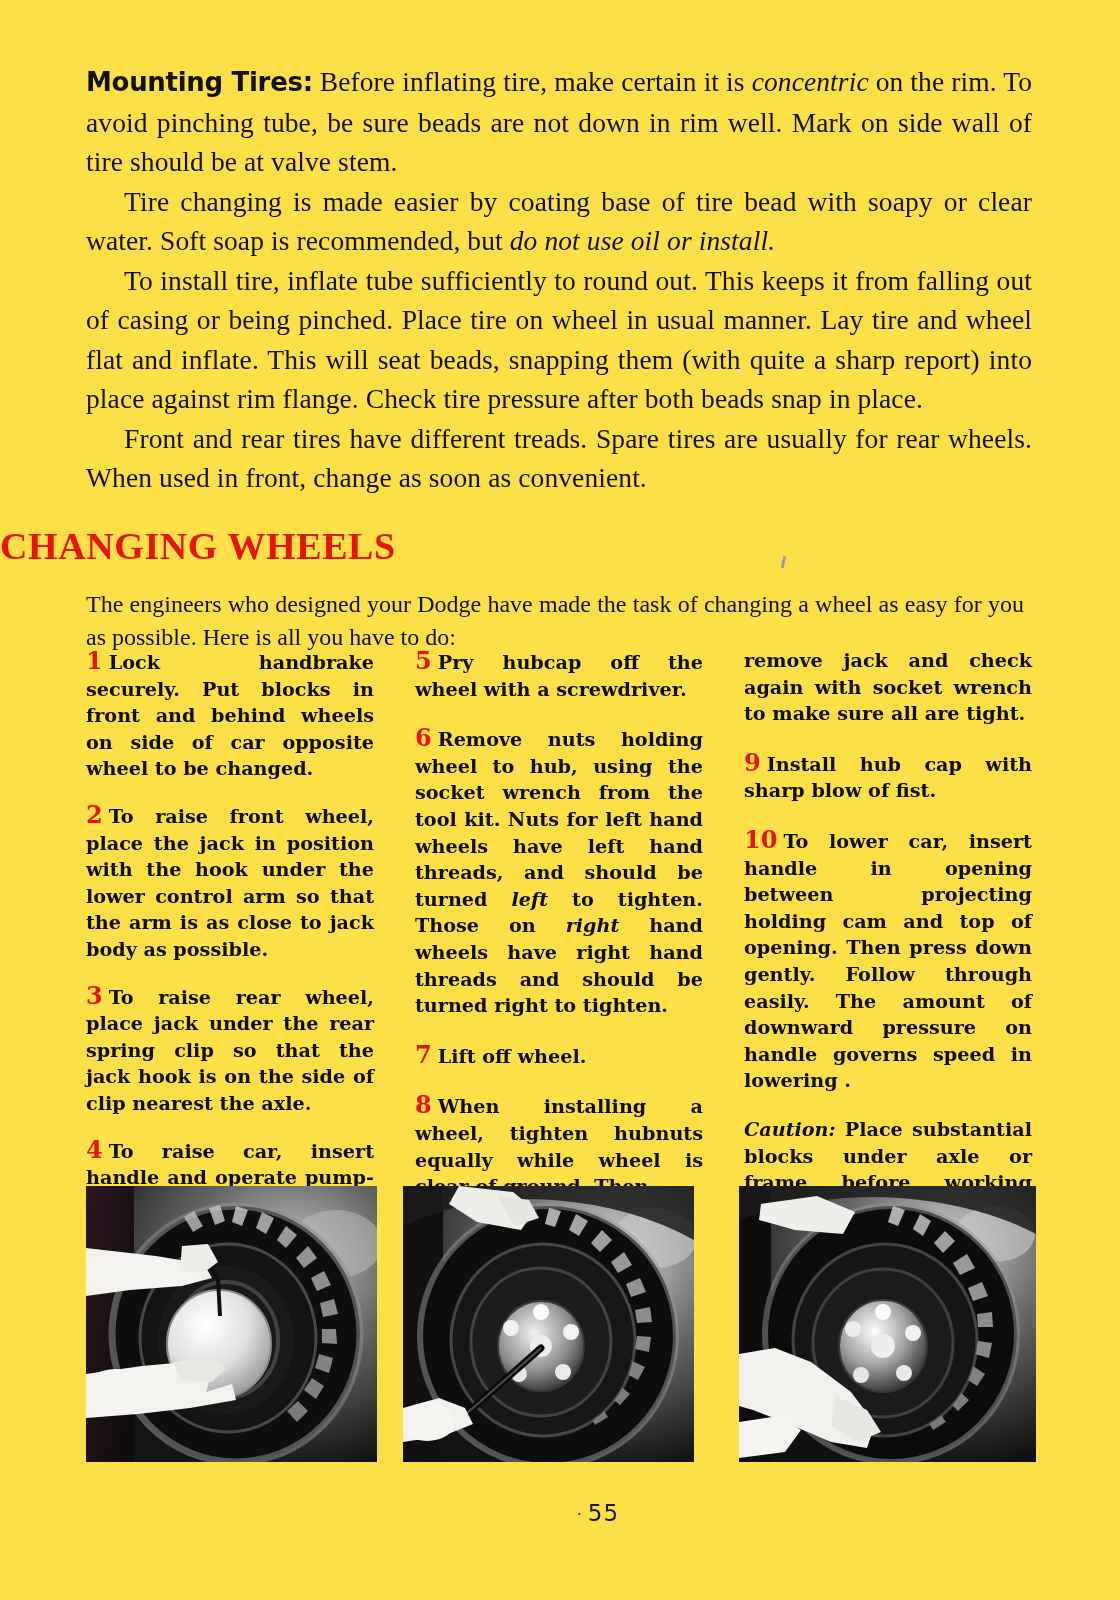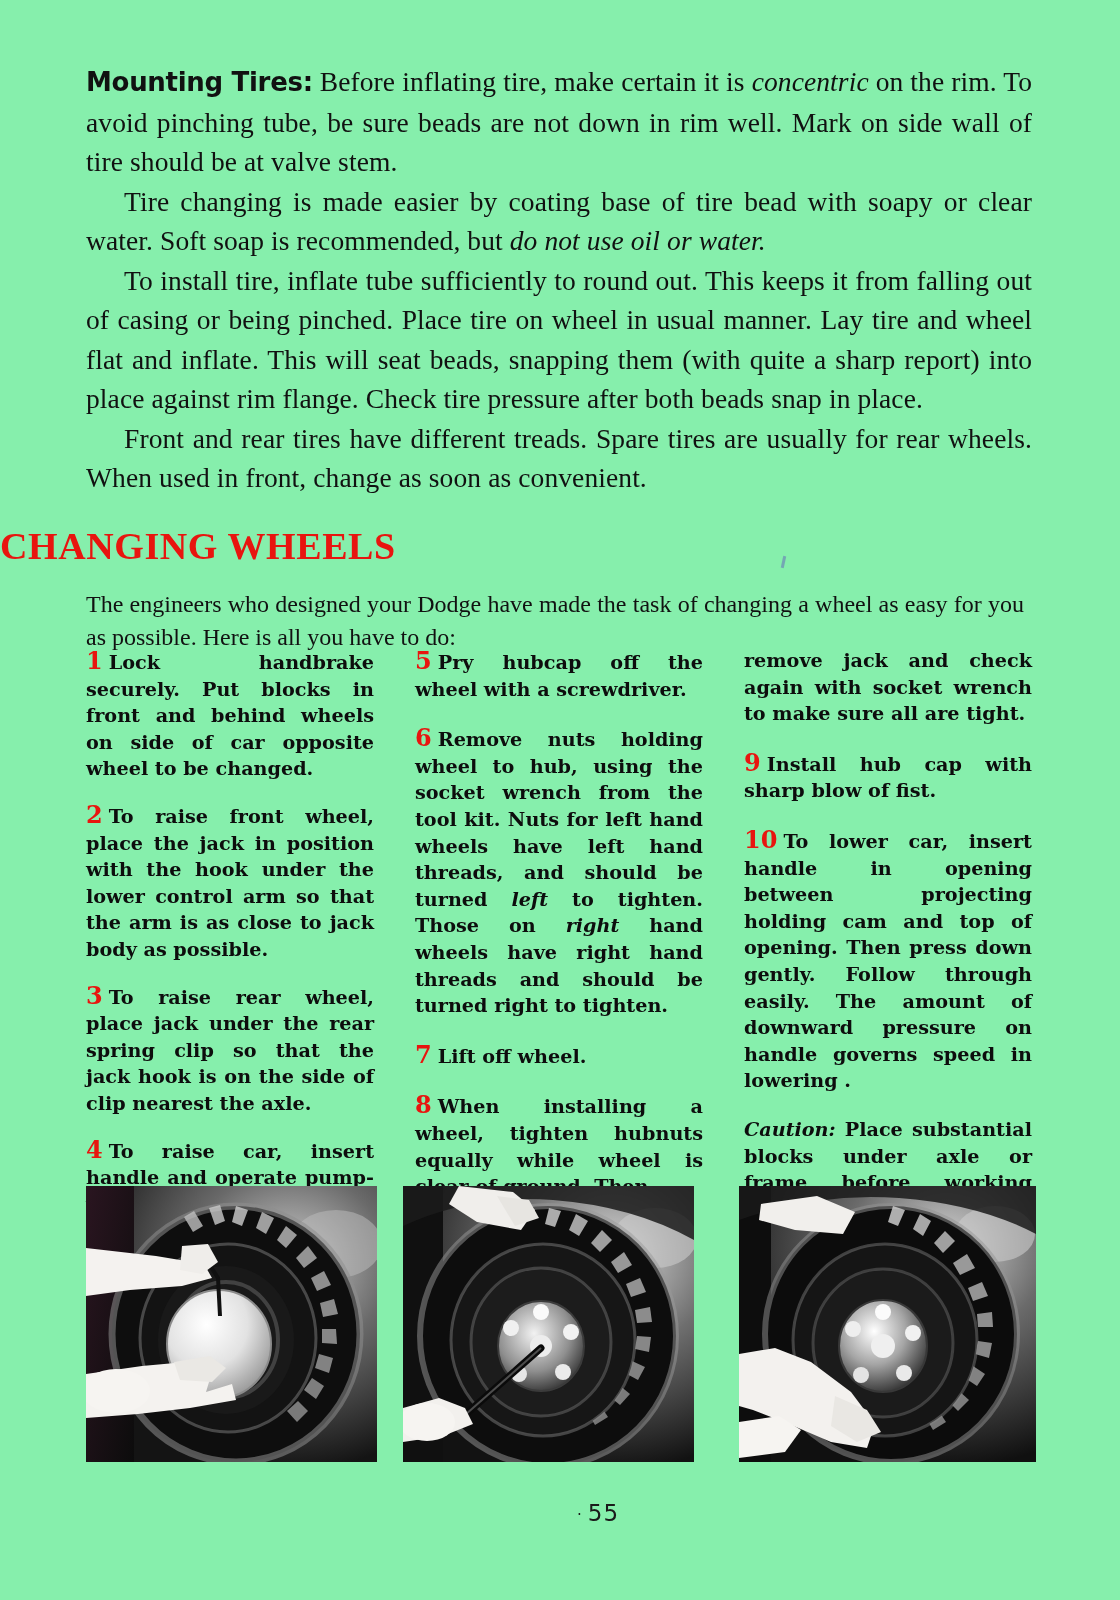--- a/index.html
+++ b/index.html
@@ -9,21 +9,21 @@
     background: #ffffff;
   }
   body {
     font-family: "Liberation Serif", "DejaVu Serif", serif;
     color: #111111;
   }
   #page {
     position: relative;
     width: 1120px;
     height: 1600px;
-    background: #86efac;
+    background: #fde047;
     overflow: hidden;
     box-sizing: border-box;
   }
 
   
   #prose {
     position: absolute;
     left: 86px;
     top: 62px;
     width: 946px;
@@ -155,21 +155,21 @@
 </style>
 </head>
 <body>
 
 <div id="page">
 
   <div id="prose">
 
     <p class="para"><span class="lead-bold">Mounting Tires:</span><span> Before inflating tire, make certain it is </span><span class="ital">concentric</span><span> on the rim. To avoid pinching tube, be sure beads are not down in rim well. Mark on side wall of tire should be at valve stem.</span></p>
 
-    <p class="para"><span>Tire changing is made easier by coating base of tire bead with soapy or clear water. Soft soap is recommended, but </span><span class="ital">do not use oil or water.</span></p>
+    <p class="para"><span>Tire changing is made easier by coating base of tire bead with soapy or clear water. Soft soap is recommended, but </span><span class="ital">do not use oil or install.</span></p>
 
     <p class="para">To install tire, inflate tube sufficiently to round out. This keeps it from falling out of casing or being pinched. Place tire on wheel in usual manner. Lay tire and wheel flat and inflate. This will seat beads, snapping them (with quite a sharp report) into place against rim flange. Check tire pressure after both beads snap in place.</p>
 
     <p class="para">Front and rear tires have different treads. Spare tires are usually for rear wheels. When used in front, change as soon as convenient.</p>
   </div>
 
   <div id="section-heading">CHANGING WHEELS</div>
   <div id="heading-tick"></div>
 
   <div id="intro">The engineers who designed your Dodge have made the task of changing a wheel as easy for you as possible. Here is all you have to do:</div>

